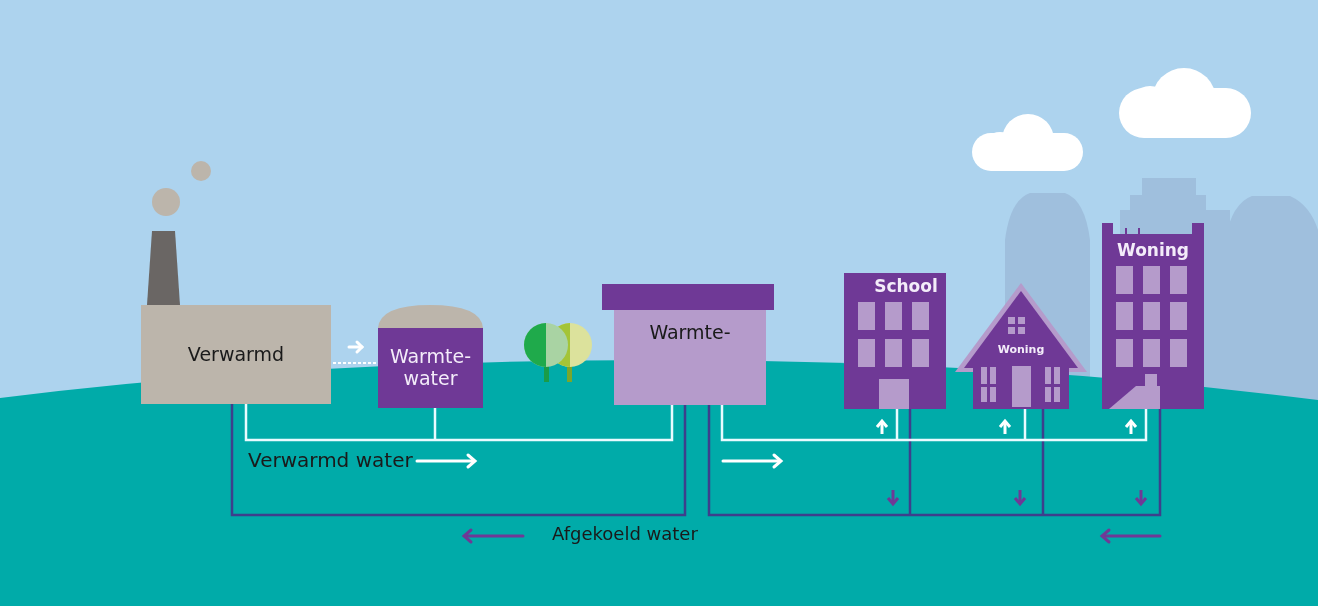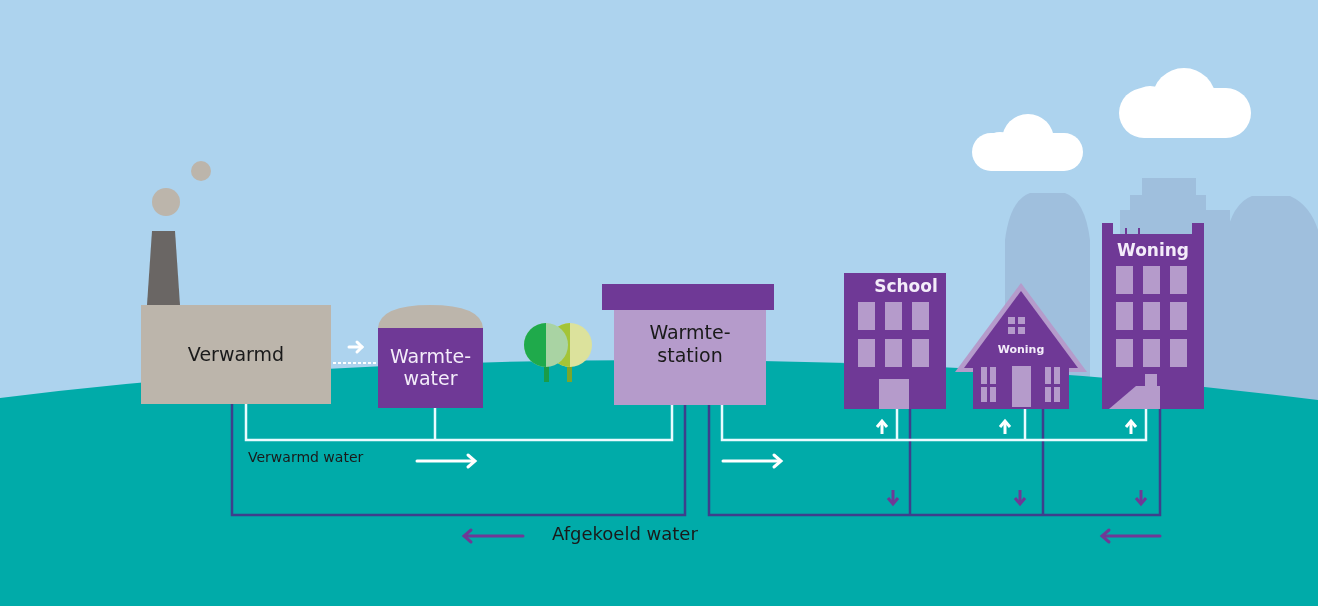--- a/index.html
+++ b/index.html
@@ -179,24 +179,23 @@
 
 <div class="label lbl-dark" style="left:141px; top:344px; width:190px; font-size:19px;">Verwarmd</div>
 
 <div class="label" style="left:378px; top:346px; width:105px; font-size:19px; color:#f3ecf9;">
   <div>Warmte-</div>
   <div>water</div>
 </div>
 
 <div class="label lbl-dark" style="left:614px; top:321px; width:152px; font-size:19px; line-height:1.2;">
   <div>Warmte-</div>
-  <div>station</div>
 </div>
 
 <div class="label lbl-light" style="left:844px; top:277px; width:124px; font-size:17px;">School</div>
 
 <div class="label lbl-light" style="left:964px; top:344px; width:114px; font-size:11px;">Woning</div>
 
 <div class="label lbl-light" style="left:1102px; top:241px; width:102px; font-size:17px;">Woning</div>
 
-<div class="label lbl-dark" style="left:248px; top:449px; font-size:14px; text-align:center; white-space:nowrap;">Verwarmd water</div>
+<div class="label lbl-dark" style="left:248px; top:449px; font-size:20px; text-align:center; white-space:nowrap;">Verwarmd water</div>
 
 <div class="label lbl-dark" style="left:536px; top:524px; font-size:18px; text-align:left; white-space:nowrap;margin-left:16px;">Afgekoeld water</div>
 
 </body></html>

